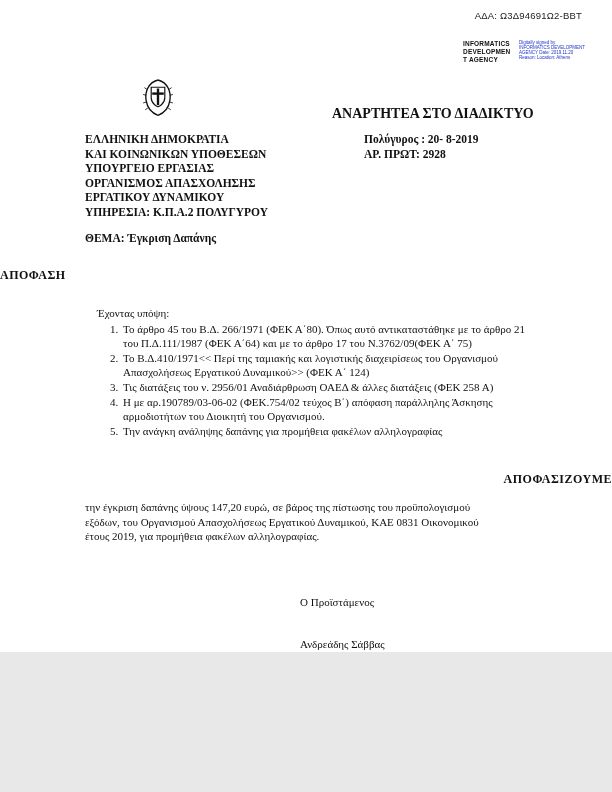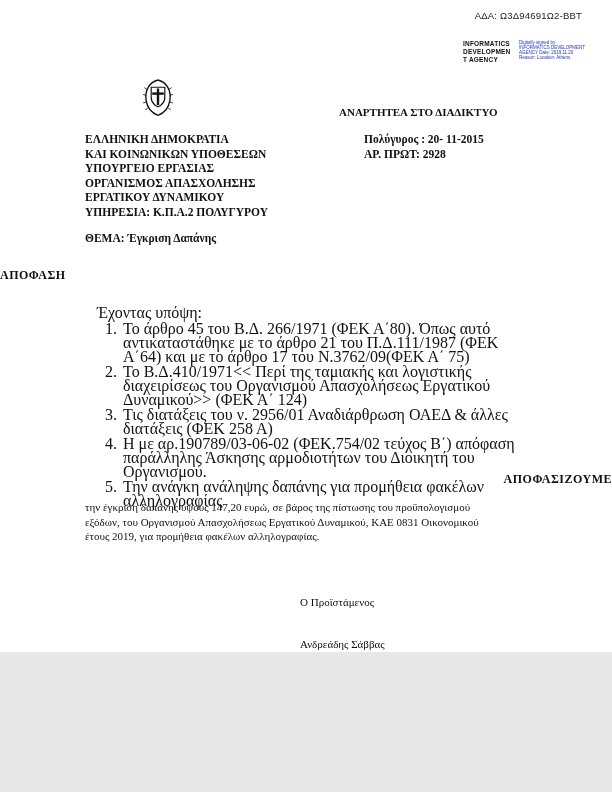--- a/index.html
+++ b/index.html
@@ -26,42 +26,42 @@
   }
   .stamp-details{
     font-family:"Liberation Sans", sans-serif;
     font-size:4.5px;line-height:5px;color:#1f35c8;
     width:68px;word-break:break-word;
   }
   .emblem{
     position:absolute;top:76px;left:141px;width:34px;height:42px;
   }
   .posting-notice{
-    position:absolute;top:106px;left:339px;
-    font-weight:bold;font-size:11px;
+    position:absolute;top:106px;left:332px;
+    font-weight:bold;font-size:14px;
   }
   .letterhead{
     position:absolute;top:132px;left:85px;
     font-weight:bold;font-size:11.5px;line-height:14.5px;
   }
   .date-block{
     position:absolute;top:132px;left:364px;
     font-weight:bold;font-size:11.5px;line-height:14.5px;
   }
   .subject-line{
     position:absolute;top:232px;left:85px;
     font-weight:bold;font-size:11.5px;
   }
   .decision-title{
     position:absolute;top:268px;left:0;width:612px;text-align:left;
     font-weight:bold;font-size:12px;letter-spacing:.5px;
   }
   .considerations{
     position:absolute;top:306px;left:97px;width:432px;
-    font-size:16px;line-height:14px;
+    font-size:11px;line-height:14px;
   }
   .considerations ol{margin:2px 0 0 0;padding-left:24px;}
   .considerations li{margin:0 0 1px 0;padding-left:2px;}
   .decide-title{
     position:absolute;top:472px;left:0;width:612px;text-align:right;
     font-weight:bold;font-size:12px;letter-spacing:.5px;
   }
   .decision-body{
     position:absolute;top:500px;left:85px;width:408px;
     font-size:11px;line-height:14.5px;
@@ -101,21 +101,21 @@
   <div class="letterhead">
     <div>ΕΛΛΗΝΙΚΗ ΔΗΜΟΚΡΑΤΙΑ</div>
     <div>ΚΑΙ ΚΟΙΝΩΝΙΚΩΝ ΥΠΟΘΕΣΕΩΝ</div>
     <div>ΥΠΟΥΡΓΕΙΟ ΕΡΓΑΣΙΑΣ</div>
     <div>ΟΡΓΑΝΙΣΜΟΣ ΑΠΑΣΧΟΛΗΣΗΣ</div>
     <div>ΕΡΓΑΤΙΚΟΥ ΔΥΝΑΜΙΚΟΥ</div>
     <div>ΥΠΗΡΕΣΙΑ: Κ.Π.Α.2 ΠΟΛΥΓΥΡΟΥ</div>
   </div>
 
   <div class="date-block">
-    <div>Πολύγυρος : 20- 11-2015</div>
+    <div>Πολύγυρος : 20- 8-2019</div>
     <div>ΑΡ. ΠΡΩΤ: 2928</div>
   </div>
 
   <div class="subject-line">ΘΕΜΑ: Έγκριση Δαπάνης</div>
 
   <div class="decision-title">ΑΠΟΦΑΣΗ</div>
 
   <div class="considerations">
     <div>Έχοντας υπόψη:</div>
     <ol>

